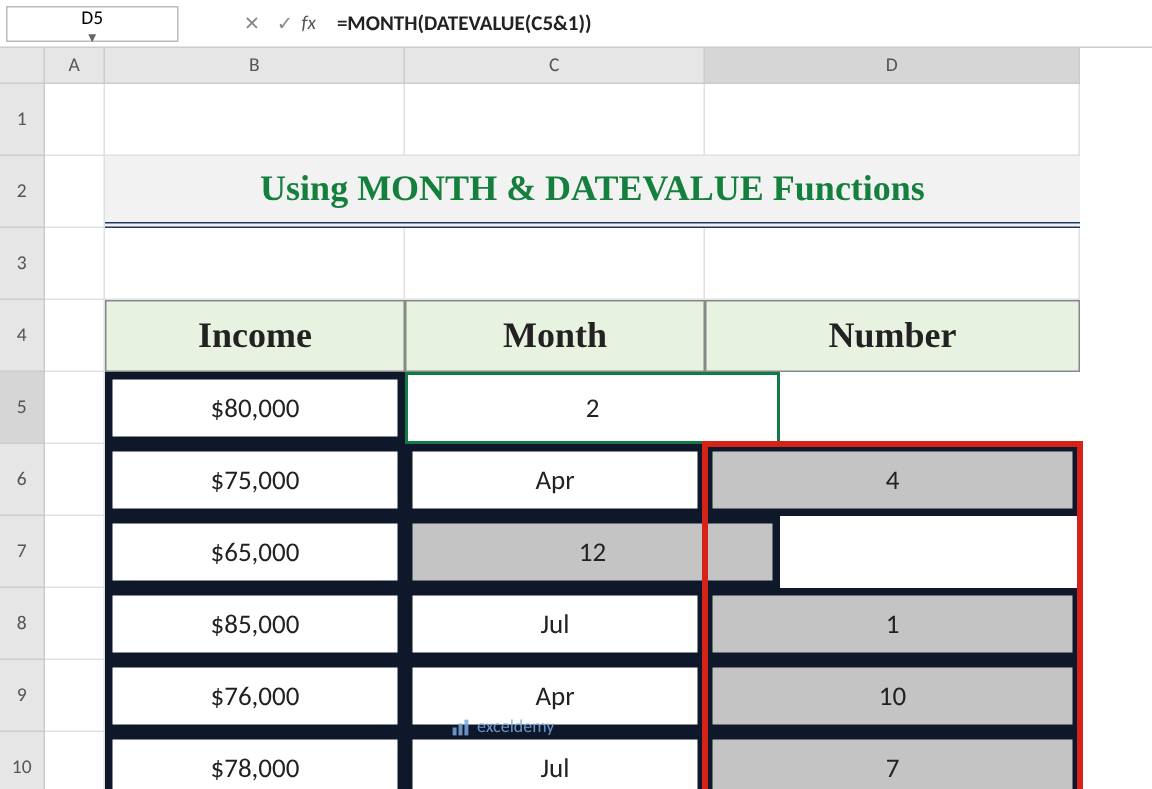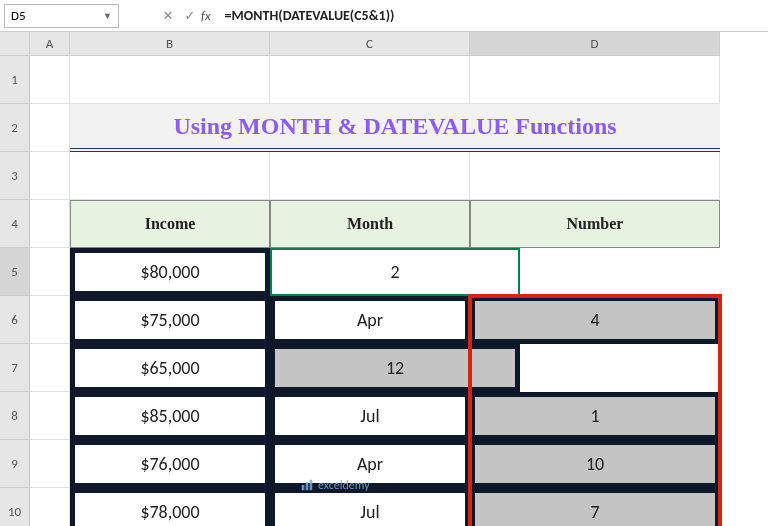--- a/index.html
+++ b/index.html
@@ -1,19 +1,19 @@
 <!DOCTYPE html>
 <html><head>
 <meta charset="utf-8">
 <style>
 * { box-sizing: border-box; margin: 0; padding: 0; }
 body { font-family: Calibri, Arial, sans-serif; background: #fff; width: 768px; height: 526px; overflow: hidden; position: relative; }
 
 .formula-bar { display: flex; align-items: center; height: 32px; border-bottom: 1px solid #ccc; background: #fff; }
-.name-box { width: 115px; height: 24px; border: 1px solid #bbb; margin-left: 4px; display: flex; align-items: center; padding: 0 6px; font-size: 13px; background: #fff; }
+.name-box { width: 115px; height: 24px; border: 1px solid #bbb; margin-left: 4px; display: flex; align-items: center; padding: 0 6px; font-size: 13px; background: #fff; flex-direction: column; }
 .name-box-text { flex: 1; }
 .name-box-arrow { font-size: 9px; color: #666; }
 .fb-sep { width: 38px; }
 .fb-btn { width: 22px; text-align: center; font-size: 13px; color: #888; cursor: pointer; }
 .fx-label { font-style: italic; font-size: 13px; color: #555; margin-right: 8px; }
 .formula-input { flex: 1; font-size: 14px; padding: 0 6px; color: #222; font-weight: bold; }
 
 .grid { display: flex; }
 .row-headers { width: 30px; }
 .row-header { height: 48px; display: flex; align-items: center; justify-content: center; font-size: 13px; color: #555; background: #e6e6e6; border-right: 1px solid #ccc; border-bottom: 1px solid #ccc; }
@@ -27,23 +27,23 @@
 .colA { width: 40px; }
 .colB { width: 200px; }
 .colC { width: 200px; }
 .colD { width: 250px; }
 
 .data-body { position: relative; }
 .data-row { display: flex; height: 48px; }
 .cell { border-right: 1px solid #e0e0e0; border-bottom: 1px solid #e0e0e0; display: flex; align-items: center; justify-content: center; font-size: 18px; color: #222; background: #fff; }
 .cell.empty { background: #fff; }
 
-.title-cell { font-family: Georgia, serif; font-weight: bold; font-size: 24px; color: #8b5cf6; display: flex; align-items: center; justify-content: center; width: 650px; height: 48px; background: #f2f2f2; border-bottom: 4px double #1f3864; position: absolute; left: 40px; }
+.title-cell { font-family: Georgia, serif; font-weight: bold; font-size: 24px; color: #15803d; display: flex; align-items: center; justify-content: center; width: 650px; height: 48px; background: #f2f2f2; border-bottom: 4px double #1f3864; position: absolute; left: 40px; }
 
-.table-header { background: #e8f2e0; font-family: Georgia, serif; font-weight: bold; font-size: 16px; color: #222; border: 1px solid #888; }
+.table-header { background: #e8f2e0; font-family: Georgia, serif; font-weight: bold; font-size: 24px; color: #222; border: 1px solid #888; }
 .tcell { border: 5px solid #0f172a; background: #fff; font-size: 18px; }
 .tcell.shaded { background: #c4c4c4; }
 
 .active-cell { border: 2px solid #127a46 !important; position: relative; z-index: 2; }
 
 .highlight-box { position: absolute; border: 4px solid #d62319; pointer-events: none; z-index: 5; }
 
 .watermark { position: absolute; left: 300px; top: 478px; font-size: 12px; color: #7aa9e0; display: flex; align-items: center; gap: 4px; z-index: 3; opacity: 0.85; }
 .watermark svg { width: 14px; height: 14px; }
 </style>

